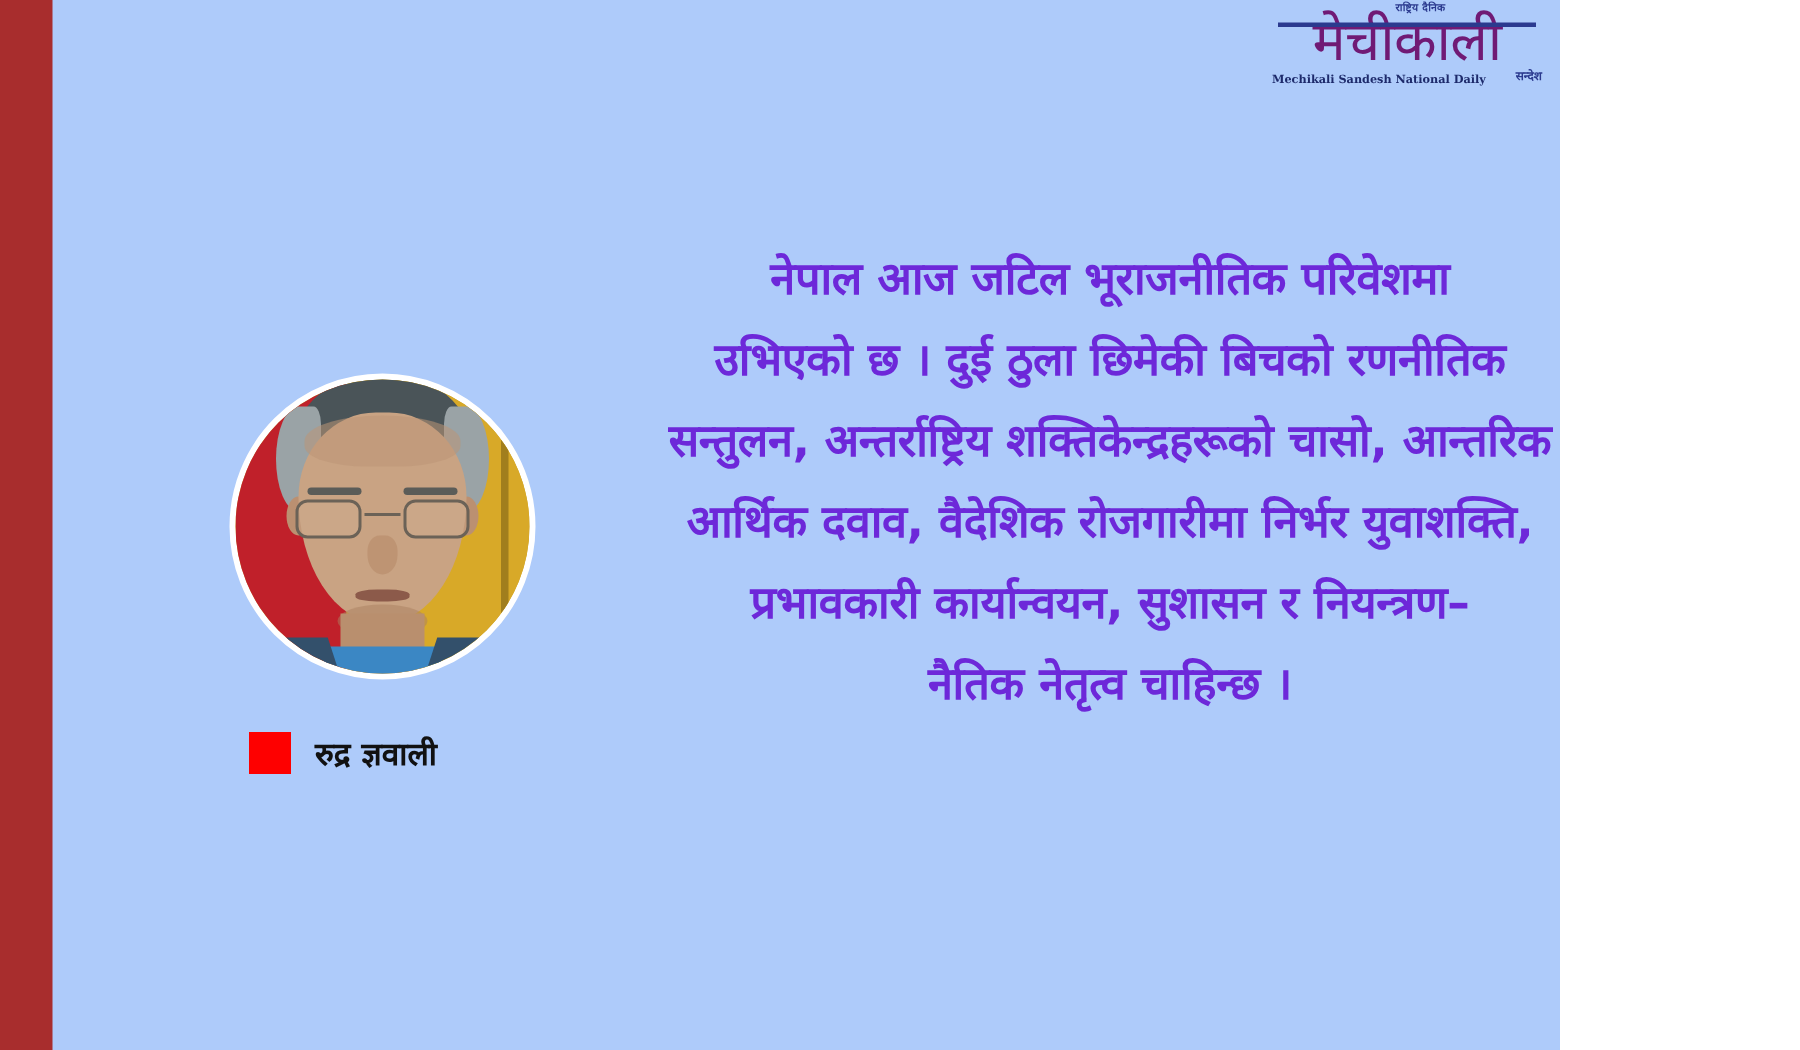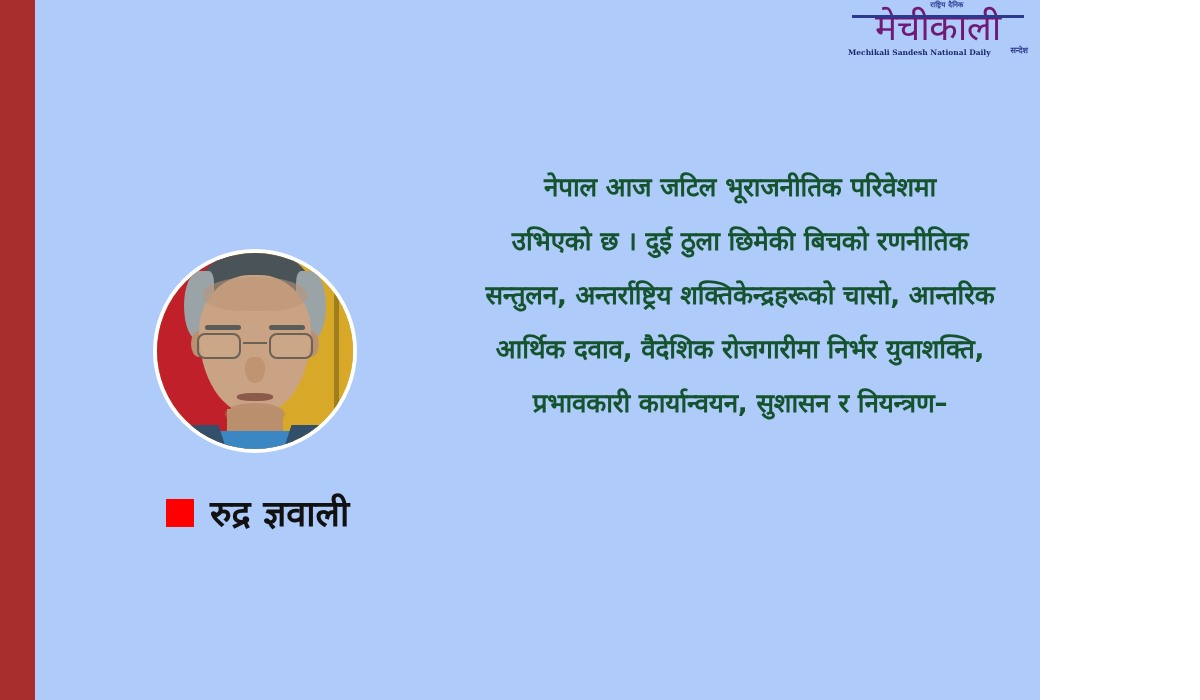--- a/index.html
+++ b/index.html
@@ -301,39 +301,39 @@
     gap: 16px;
   }
   #byline .bullet {
     width: 28px;
     height: 28px;
     background: #fe0000;
     flex: 0 0 auto;
   }
   #byline .name {
     font-family: "DejaVu Sans", sans-serif;
-    font-size: 36px;
+    font-size: 21px;
     font-weight: bold;
     color: #111111;
     white-space: nowrap;
   }
 
   
   #quote {
     position: absolute;
     left: 370px;
     top: 160px;
     width: 740px;
     text-align: center;
   }
   #quote .line {
     font-family: "DejaVu Sans", sans-serif;
-    font-size: 26px;
-    font-weight: bold;
-    color: #14532d;
+    font-size: 30px;
+    font-weight: bold;
+    color: #6d28d9;
     line-height: 54px;
     white-space: nowrap;
     letter-spacing: -0.2px;
   }
 </style>
 </head>
 <body>
 
 <div id="card">
 
@@ -379,15 +379,16 @@
     <span class="bullet"></span>
     <span class="name">रुद्र ज्ञवाली</span>
   </div>
 
   <div id="quote">
     <div class="line">नेपाल आज जटिल भूराजनीतिक परिवेशमा</div>
     <div class="line">उभिएको छ । दुई ठुला छिमेकी बिचको रणनीतिक</div>
     <div class="line">सन्तुलन, अन्तर्राष्ट्रिय शक्तिकेन्द्रहरूको चासो, आन्तरिक</div>
     <div class="line">आर्थिक दवाव, वैदेशिक रोजगारीमा निर्भर युवाशक्ति,</div>
     <div class="line">प्रभावकारी कार्यान्वयन, सुशासन र नियन्त्रण–</div>
+    <div class="line">नैतिक नेतृत्व चाहिन्छ ।</div>
   </div>
 
 </div>
 
 </body></html>

